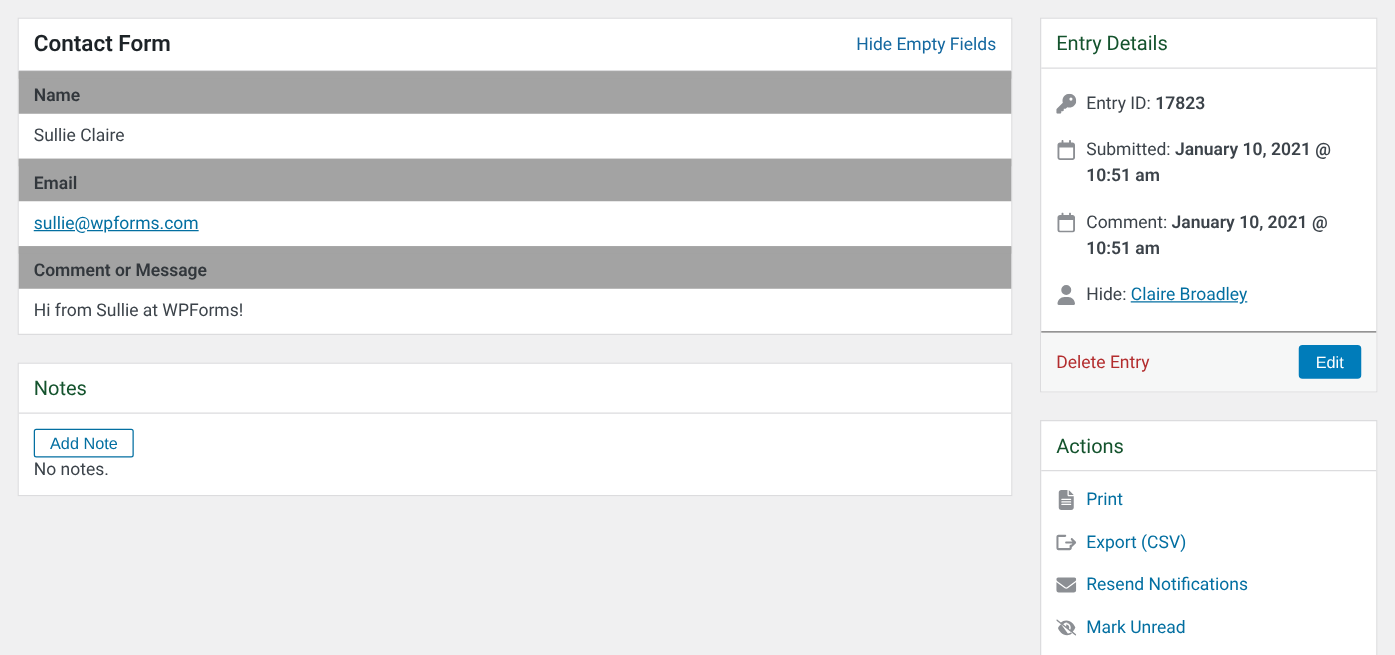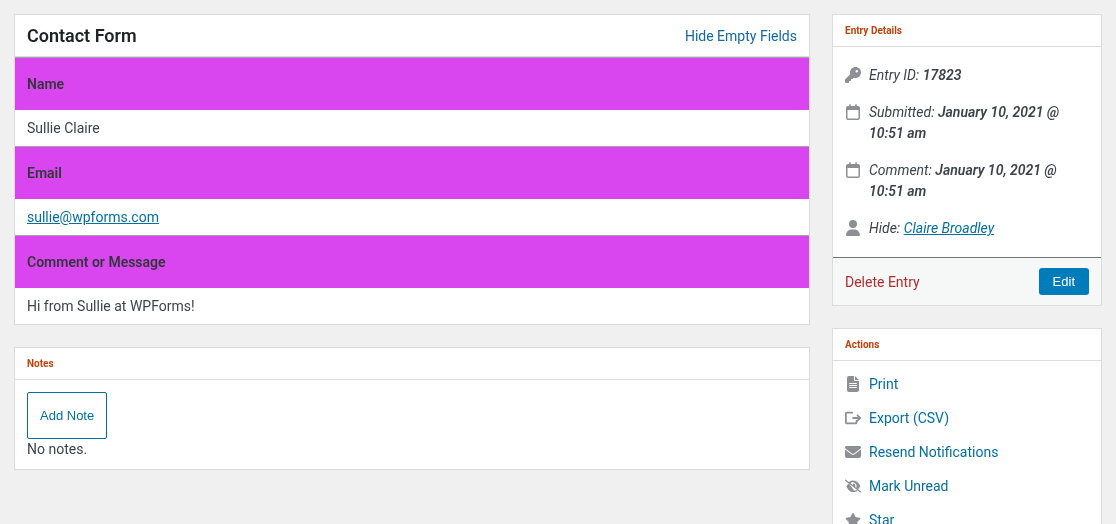--- a/index.html
+++ b/index.html
@@ -35,67 +35,66 @@
       align-items: center;
       padding: 10px 12px;
       border-bottom: 1px solid #dcdcde;
     }
     .panel-header h2 {
       font-size: 18px;
       font-weight: 600;
       color: #1d2327;
     }
     .panel-header h3 {
-      font-size: 10px;
-      font-weight: 700;
-      color: #c2410c;
+      font-size: 16px;
+      font-weight: 400;
+      color: #14532d;
     }
     .link {
       color: #1468a0;
       text-decoration: none;
       cursor: pointer;
     }
     .field-label {
-      background: #d946ef;
-      padding: 18px 12px;
+      background: #a3a3a3;
+      padding: 6px 12px;
       font-weight: 600;
       color: #32373c;
-      border-top: 1px solid #a3a3a3;
+      border-top: 6px solid #a3a3a3;
     }
     .field-label:first-of-type {
       border-top: none;
     }
     .field-value {
       padding: 10px 12px;
       color: #3c434a;
     }
     .field-value a {
       color: #036fa1;
       text-decoration: underline;
     }
     .notes-body {
       padding: 12px;
     }
     .btn-outline {
       display: inline-block;
-      padding: 15px 12px;
+      padding: 3px 12px;
       border: 1px solid #036fa1;
       border-radius: 2px;
       color: #036fa1;
       background: #fff;
       cursor: pointer;
       font-size: 13px;
     }
     .no-notes {
       margin-top: 2px;
       color: #3c434a;
     }
     .side-body {
       padding: 10px 12px;
-      font-style: italic;
     }
     .meta-row {
       display: flex;
       align-items: flex-start;
       gap: 8px;
       padding: 8px 0;
       color: #3c434a;
       line-height: 1.5;
     }
     .meta-row .icon {

